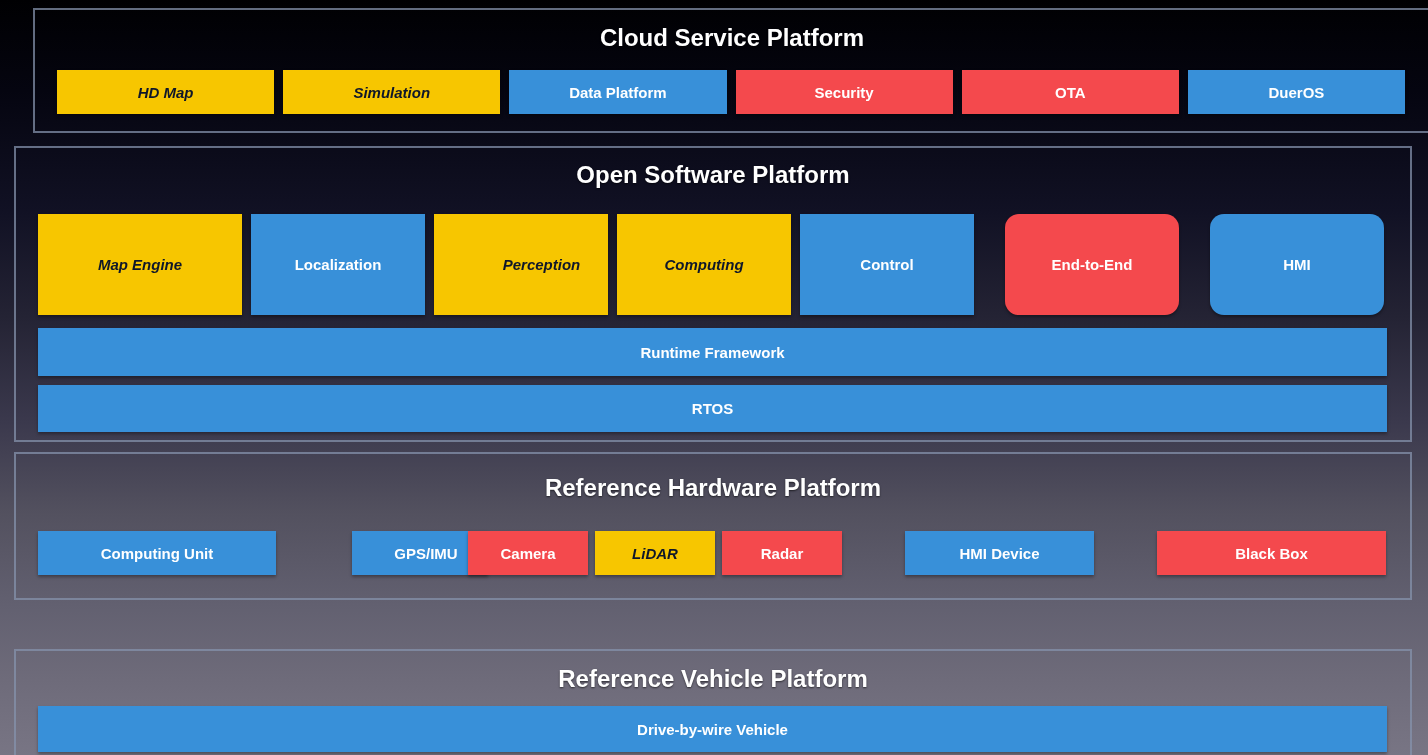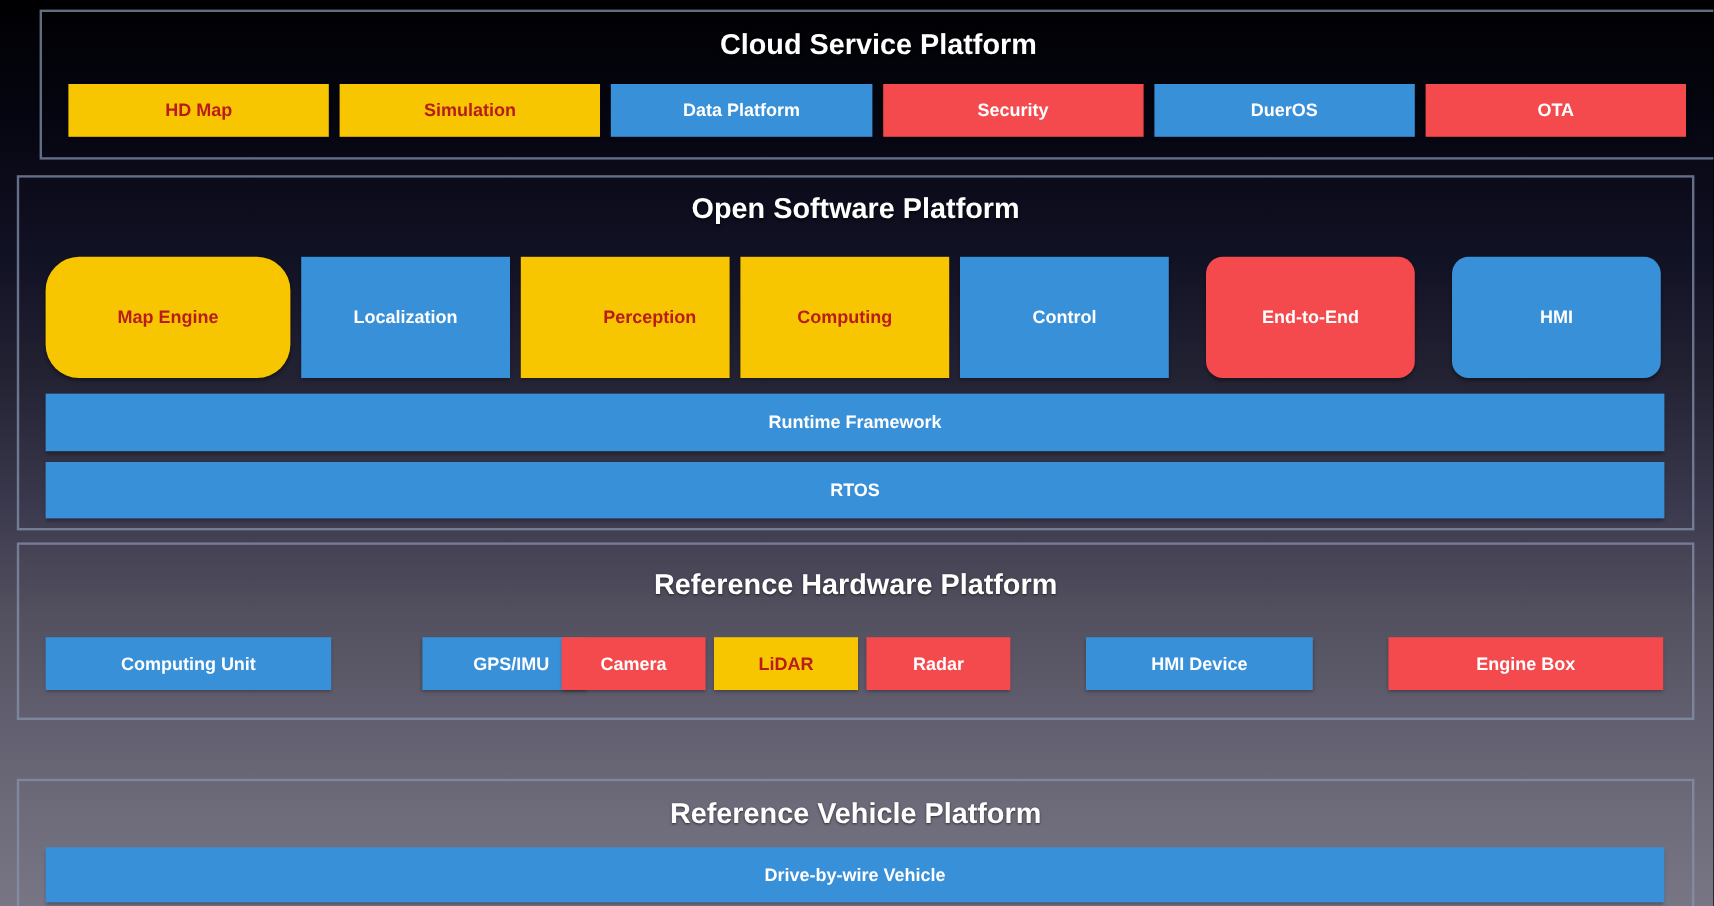--- a/index.html
+++ b/index.html
@@ -27,21 +27,21 @@
   .t-cloud    { top:16px; }
   .t-software { top:15px; }
   .t-hardware { top:22px; }
   .t-vehicle  { top:16px; }
 
   .box {
     display:flex; align-items:center; justify-content:center;
     font-weight:bold; font-size:15px; box-sizing:border-box;
     box-shadow:0 2px 3px rgba(0,0,0,0.35);
   }
-  .box.yellow { color:#b91c1c; }
+  .box.yellow { color:#0f172a;font-style:italic; }
   .box.blue, .box.red { color:#fff; }
 
   
   .cloud-row {
     position:absolute; left:22px; right:24px; top:60px; height:44px;
     display:flex; gap:9px;
   }
   .cloud-row .box { flex:1; }
 
   
@@ -73,49 +73,49 @@
 
 <div class="stage">
 
   <div class="panel panel-cloud" style="border-color: rgba(133, 147, 173, 0.733);">
     <div class="section-title t-cloud">Cloud Service Platform</div>
     <div class="cloud-row">
       <div class="box yellow" style="background: rgb(247, 198, 0);">HD Map</div>
       <div class="box yellow" style="background: rgb(247, 198, 0);">Simulation</div>
       <div class="box blue" style="background: rgb(56, 144, 217);">Data Platform</div>
       <div class="box red" style="background: rgb(244, 73, 77);">Security</div>
+      <div class="box red" style="background: rgb(244, 73, 77);">OTA</div>
       <div class="box blue" style="background: rgb(56, 144, 217);">DuerOS</div>
-      <div class="box red" style="background: rgb(244, 73, 77);">OTA</div>
     </div>
   </div>
 
   <div class="panel panel-software" style="border-color: rgba(133, 147, 173, 0.733);">
     <div class="section-title t-software">Open Software Platform</div>
     <div class="sw-row">
-      <div class="box yellow w-mapengine" style="background: rgb(247, 198, 0); border-radius: 28px;">Map Engine</div>
+      <div class="box yellow w-mapengine" style="background: rgb(247, 198, 0);">Map Engine</div>
       <div class="box blue w-module" style="background: rgb(56, 144, 217);">Localization</div>
       <div class="box yellow w-module" style="background: rgb(247, 198, 0); padding-left: 41px;">Perception</div>
       <div class="box yellow w-module" style="background: rgb(247, 198, 0);">Computing</div>
       <div class="box blue w-module" style="background: rgb(56, 144, 217);">Control</div>
       <div class="box red w-module gap-wide" style="background: rgb(244, 73, 77);">End-to-End</div>
       <div class="box blue w-module gap-wide" style="background: rgb(56, 144, 217);">HMI</div>
     </div>
     <div class="box blue bar bar-runtime" style="background: rgb(56, 144, 217);">Runtime Framework</div>
     <div class="box blue bar bar-rtos" style="background: rgb(56, 144, 217);">RTOS</div>
   </div>
 
   <div class="panel panel-hardware" style="border-color: rgba(133, 147, 173, 0.733);">
     <div class="section-title t-hardware">Reference Hardware Platform</div>
     <div class="box blue hw-box hw-computing" style="background: rgb(56, 144, 217);">Computing Unit</div>
     <div class="box blue hw-box hw-gps" style="background: rgb(56, 144, 217);">GPS/IMU</div>
     <div class="box red hw-box hw-camera" style="background: rgb(244, 73, 77);">Camera</div>
     <div class="box yellow hw-box hw-lidar" style="background: rgb(247, 198, 0);">LiDAR</div>
     <div class="box blue hw-box hw-hmi" style="background: rgb(56, 144, 217);">HMI Device</div>
     <div class="box red hw-box hw-radar" style="background: rgb(244, 73, 77);">Radar</div>
-    <div class="box red hw-box hw-blackbox" style="background: rgb(244, 73, 77);">Engine Box</div>
+    <div class="box red hw-box hw-blackbox" style="background: rgb(244, 73, 77);">Black Box</div>
   </div>
 
   <div class="panel panel-vehicle" style="border-color: rgba(133, 147, 173, 0.733); margin-top: 37px;">
     <div class="section-title t-vehicle">Reference Vehicle Platform</div>
     <div class="box blue bar bar-vehicle" style="background: rgb(56, 144, 217); text-align: center;">Drive-by-wire Vehicle</div>
   </div>
 
 </div>
 
 </body></html>

